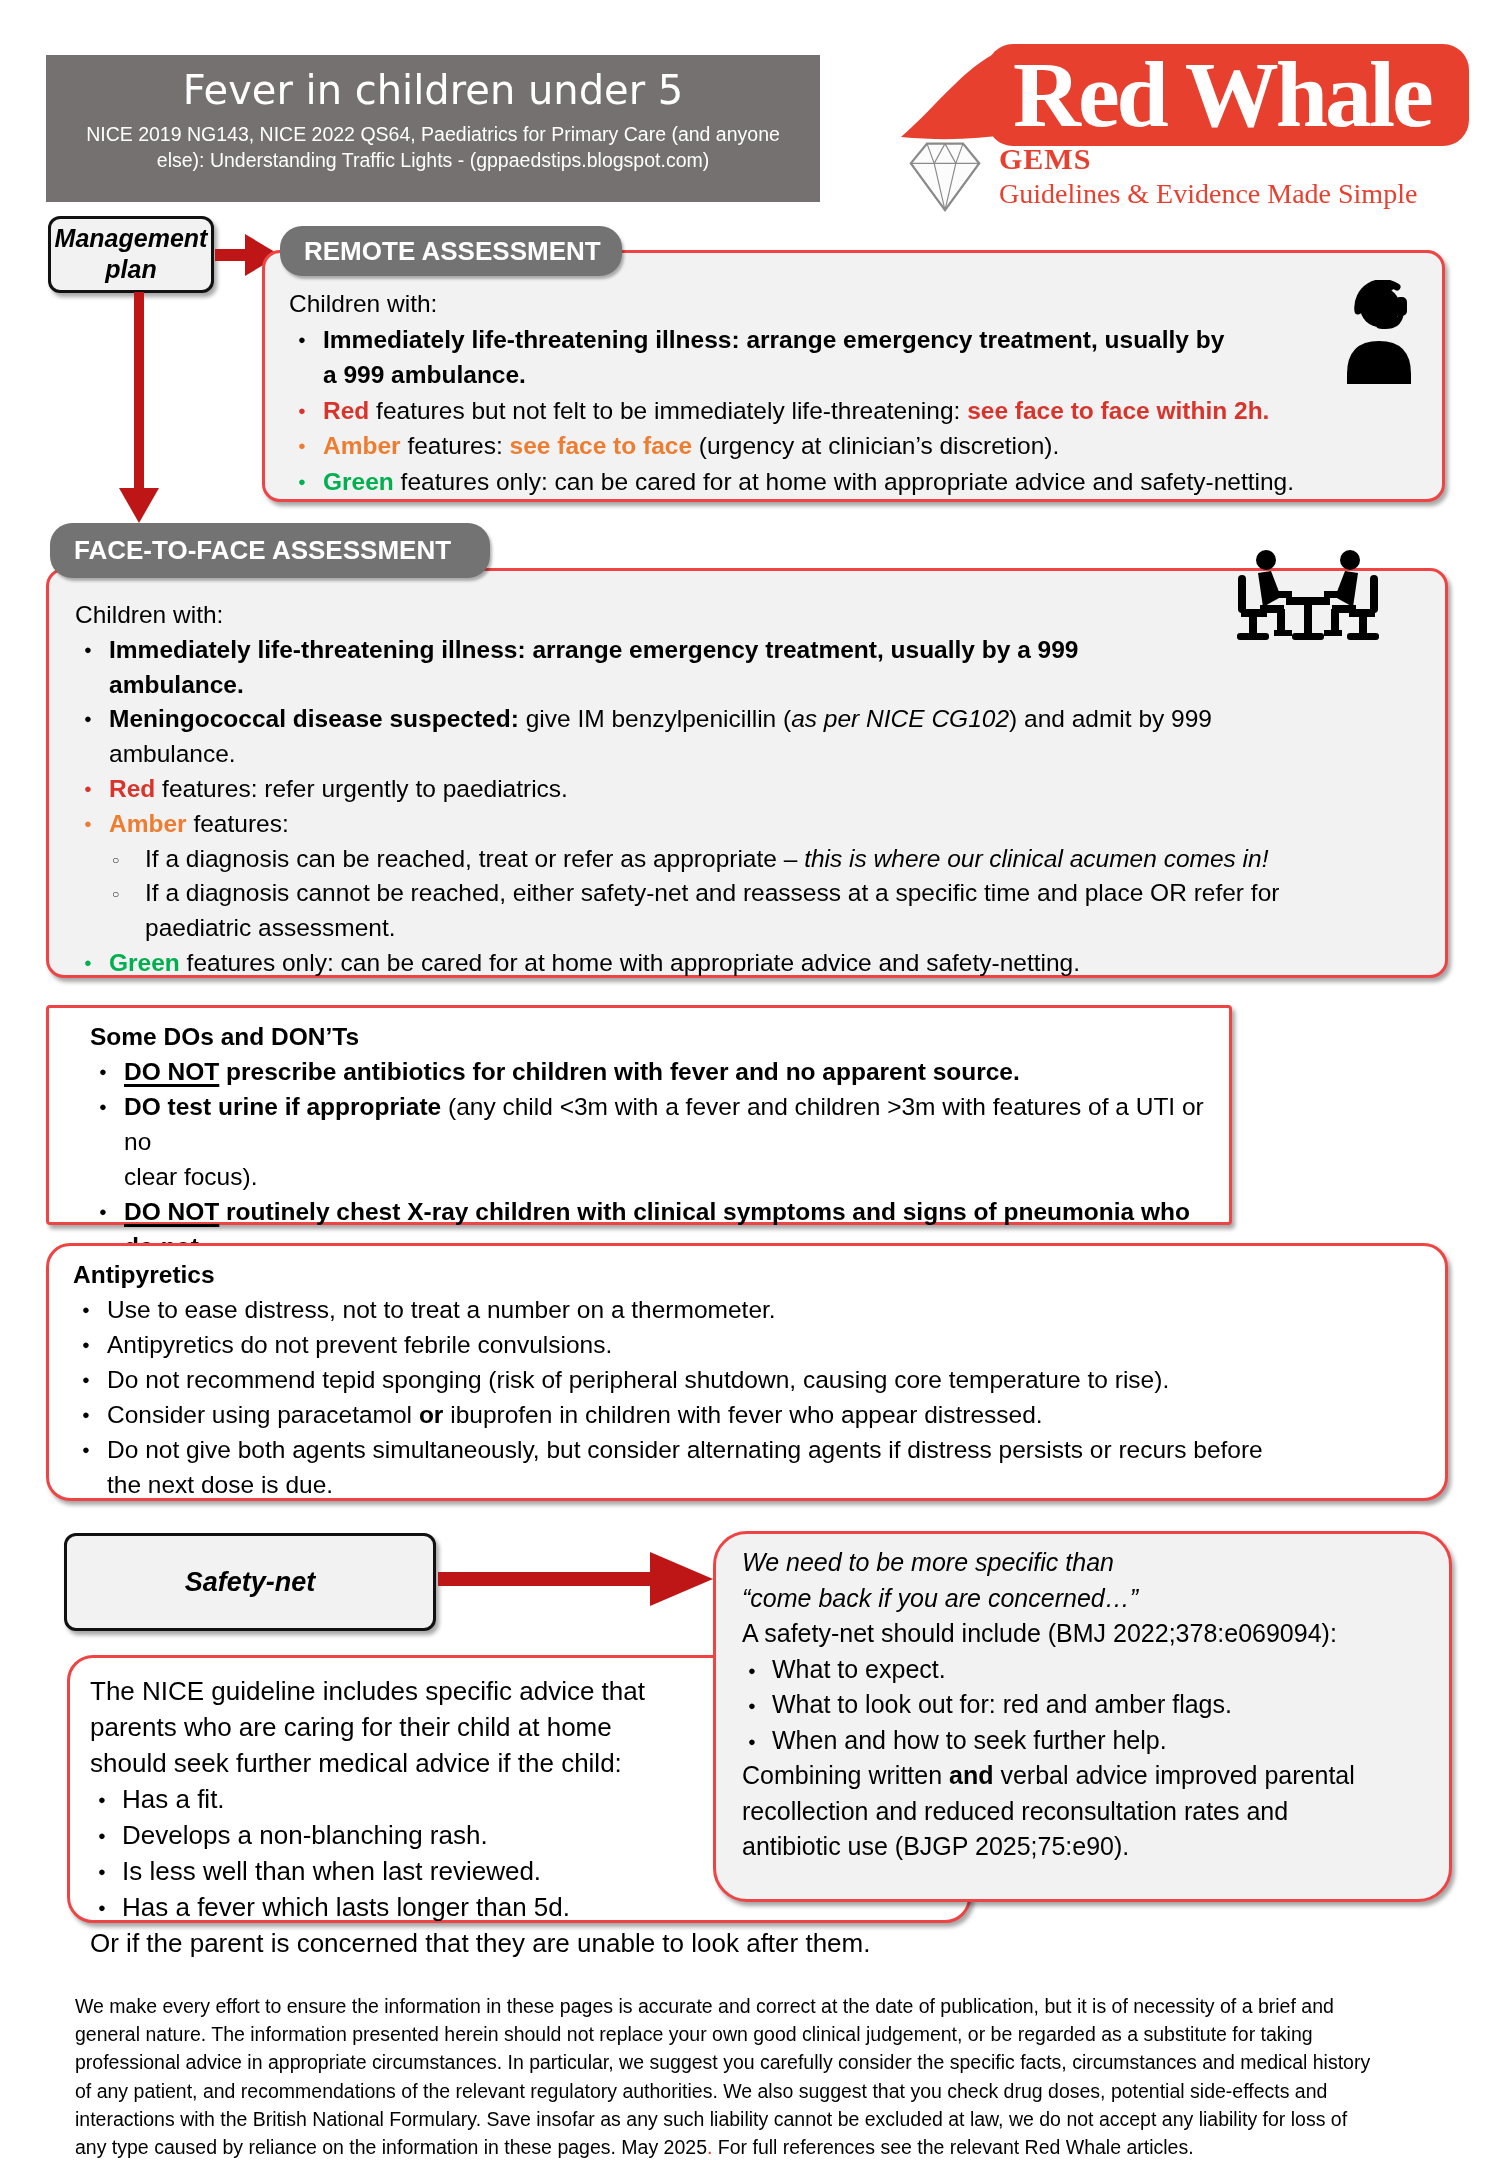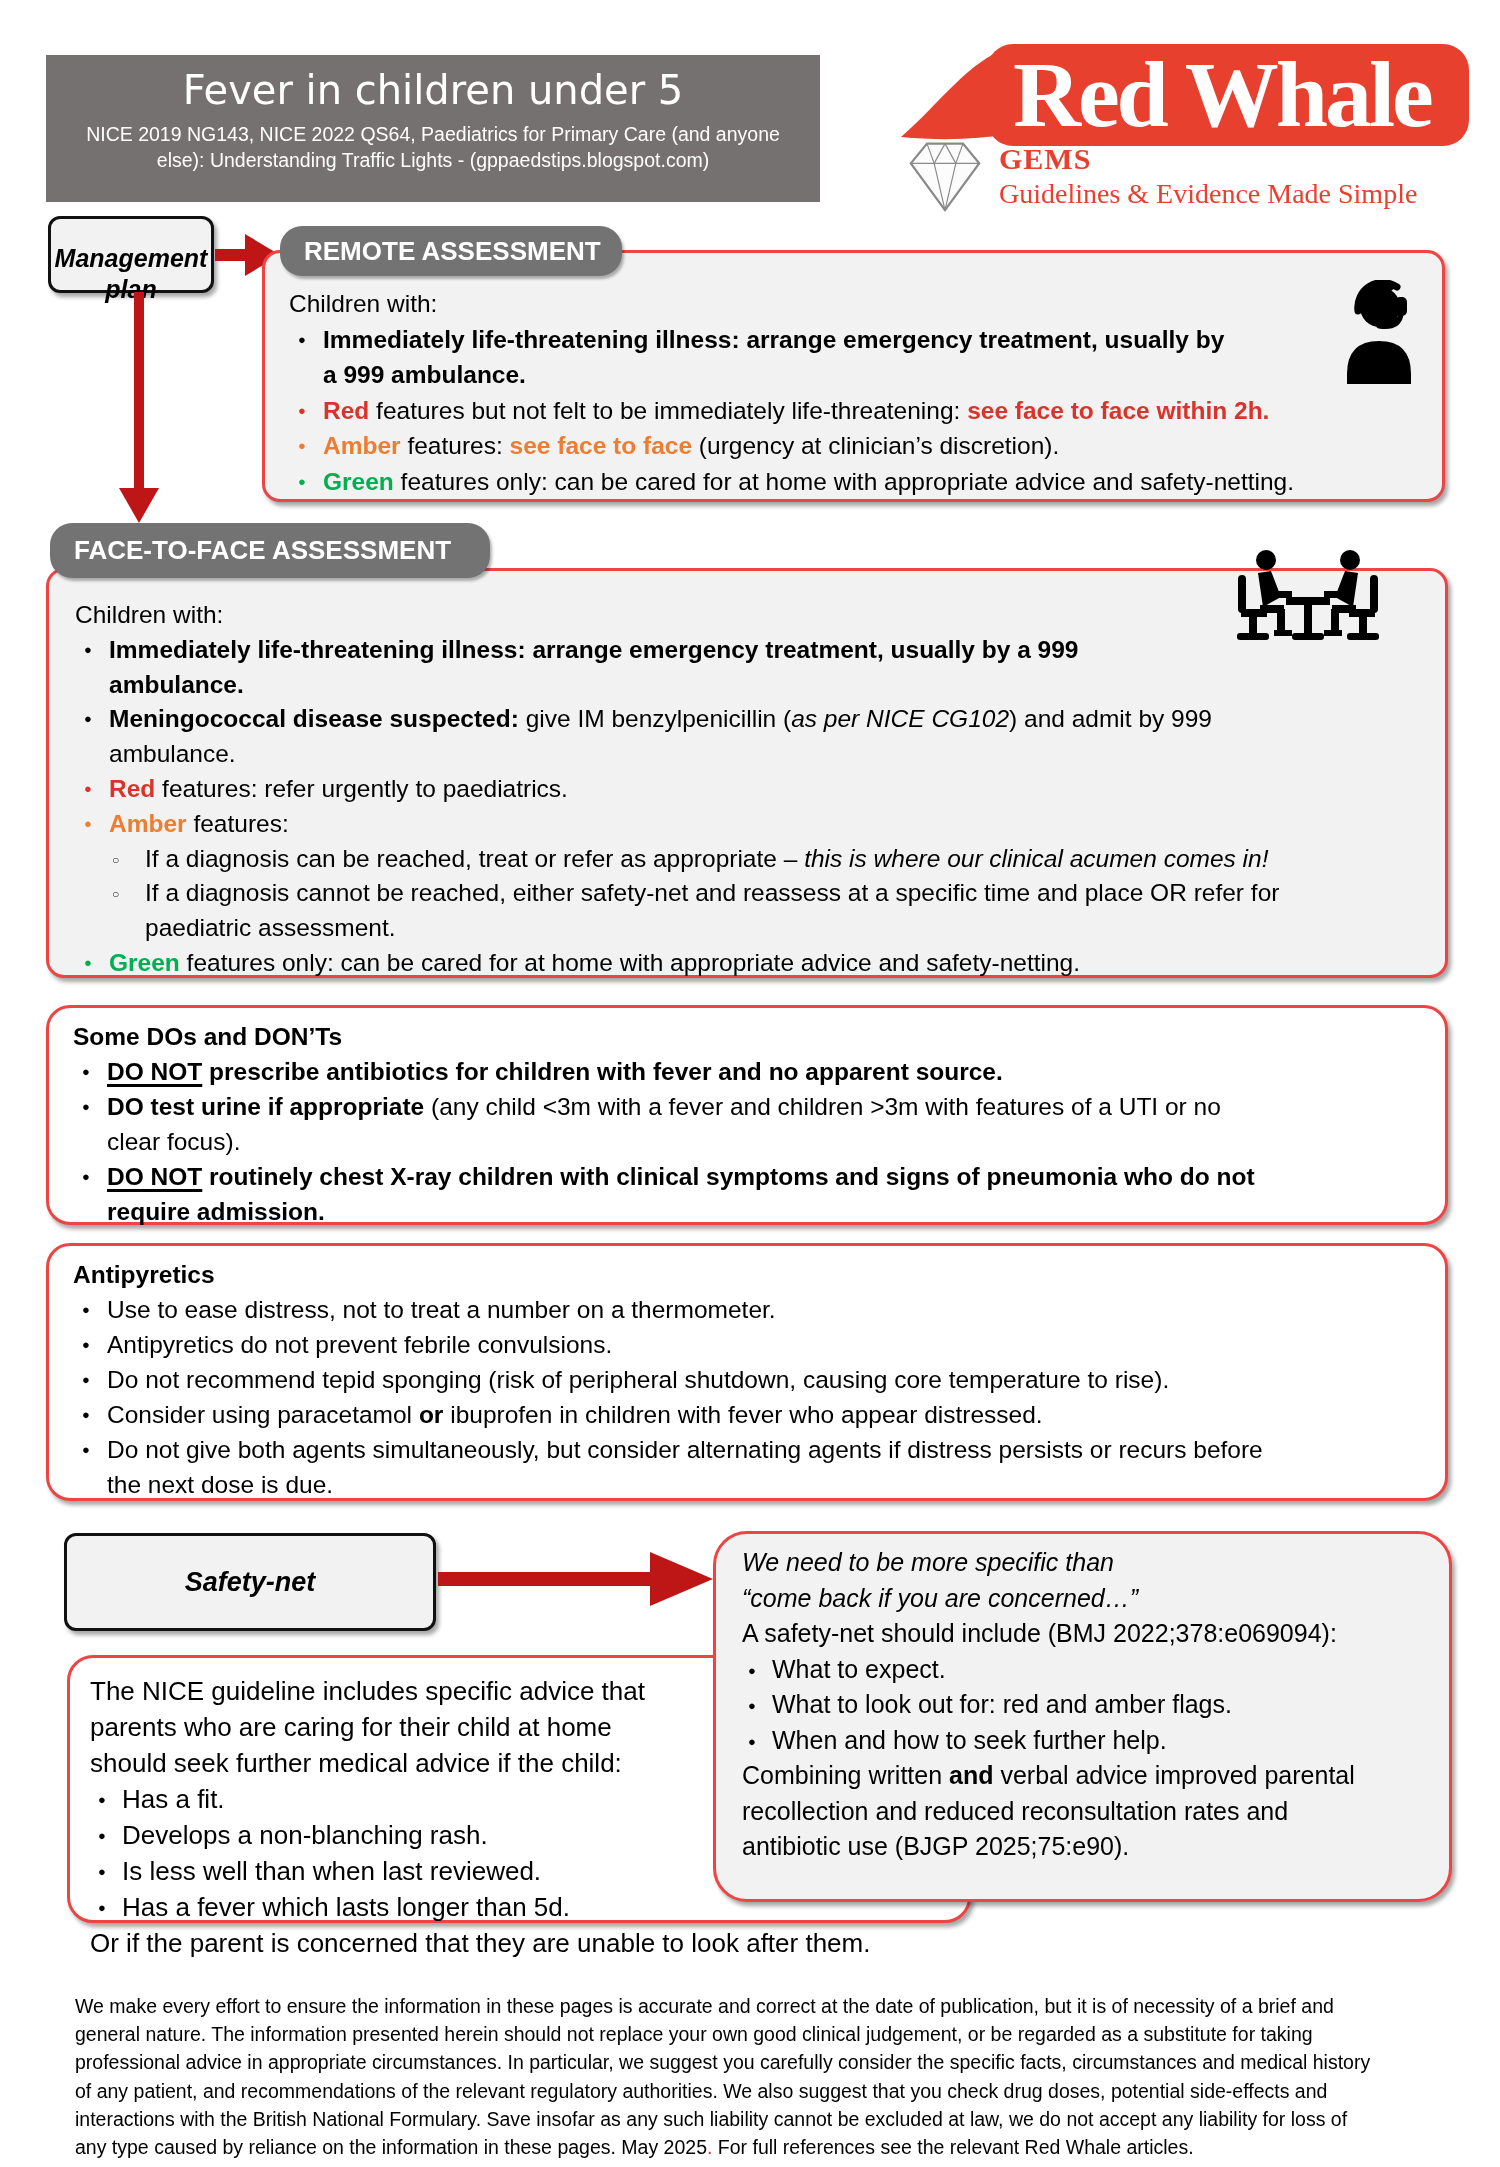--- a/index.html
+++ b/index.html
@@ -24,21 +24,21 @@
   .dmnd{position:absolute;left:5px;top:106px;}
   .gems{position:absolute;left:104px;top:112px;font-family:"Liberation Serif","DejaVu Serif",serif;
         font-weight:bold;font-size:30px;color:var(--brand);letter-spacing:1px;}
   .tagline{position:absolute;left:104px;top:148px;font-family:"Liberation Serif","DejaVu Serif",serif;
         font-size:28px;color:var(--brand);}
 
   
   .flowbox{background:var(--boxgray);border:3px solid #111;border-radius:12px;
            box-shadow:3px 4px 4px rgba(0,0,0,.35);text-align:center;}
   .mgmt{left:48px;top:216px;width:166px;height:77px;font-size:25px;font-weight:bold;font-style:italic;
-        line-height:31px;padding-top:24px;}
+        line-height:31px;padding-top:4px;}
   .safety{left:64px;top:1533px;width:372px;height:98px;font-size:27px;font-weight:bold;font-style:italic;line-height:92px;}
 
   .arr *{fill:var(--arrow);}
   .icon *{fill:#000;}
 
   
   .secbox{border:3px solid #ef4444;border-radius:18px;box-shadow:3px 4px 4px rgba(0,0,0,.35);}
   .graybg{background:var(--boxgray);}
   .whitebg{background:#fff;}
   .pill{position:absolute;background:#737373;color:#fff;font-weight:bold;font-size:26px;
@@ -62,21 +62,21 @@
   .c-green{color:var(--green);}
 
   .remote{left:262px;top:250px;width:1183px;height:252px;}
   .remote .content{padding:33px 18px 0 24px;font-size:24.5px;line-height:35.5px;}
   .pill-remote{left:280px;top:226px;width:342px;height:50px;line-height:50px;}
 
   .face{left:46px;top:568px;width:1402px;height:410px;}
   .face .content{padding:27px 18px 0 26px;font-size:24.5px;line-height:34.8px;}
   .pill-face{left:50px;top:523px;width:440px;height:55px;line-height:55px;}
 
-  .dos{left:46px;top:1005px;width:1402px;height:220px;border-radius:24px;}
+  .dos{left:46px;top:1005px;width:1186px;height:220px;border-radius:4px;padding-left:17px;}
   .dos .content{padding:11px 24px 0 24px;font-size:24.5px;line-height:35px;}
   .anti{left:46px;top:1243px;width:1402px;height:258px;border-radius:24px;}
   .anti .content{padding:11px 24px 0 24px;font-size:24.5px;line-height:35px;}
   .sec-title{font-weight:bold;}
 
   
   .leftnote{left:67px;top:1655px;width:904px;height:268px;border-radius:26px;z-index:1;}
   .leftnote .content{padding:15px 24px 0 20px;font-size:26px;line-height:36px;white-space:nowrap;}
   .leftnote .row{padding-left:32px;}
   .leftnote .row::before{left:8px;top:1px;}

